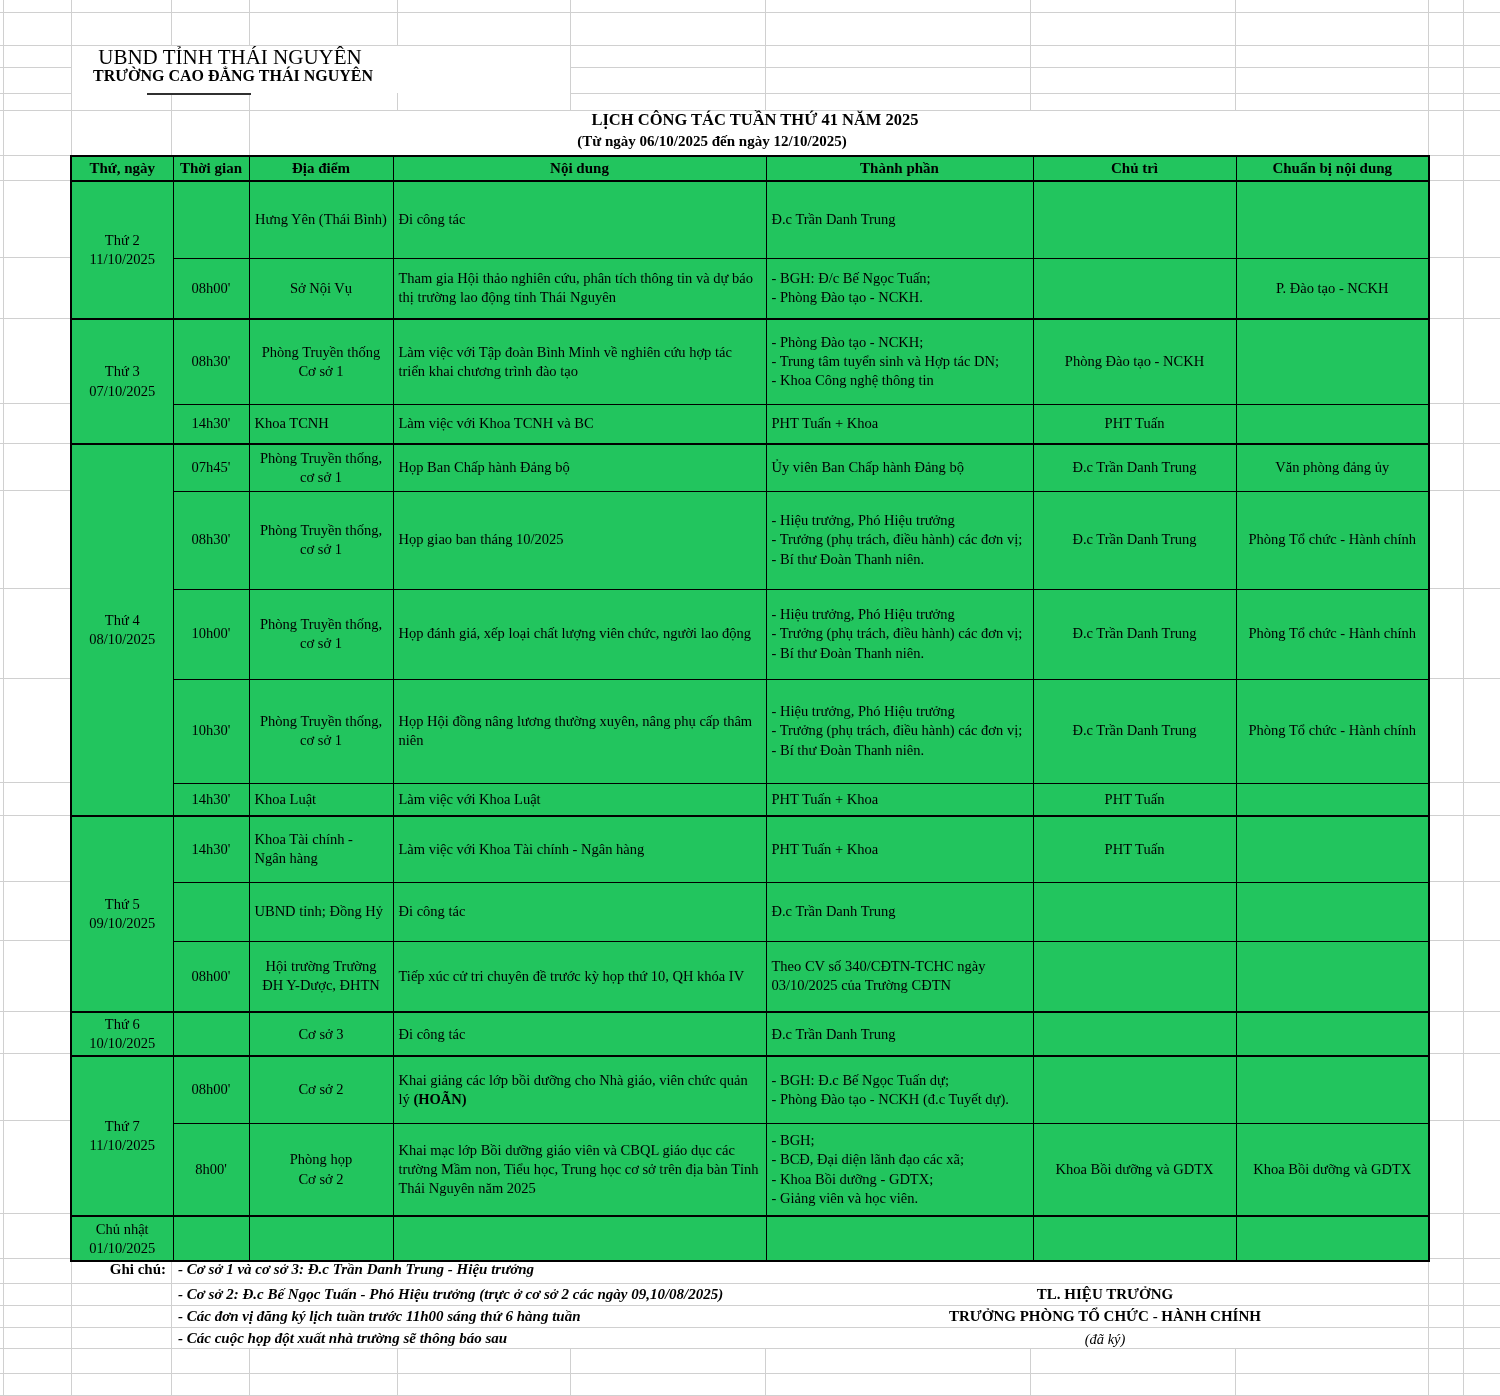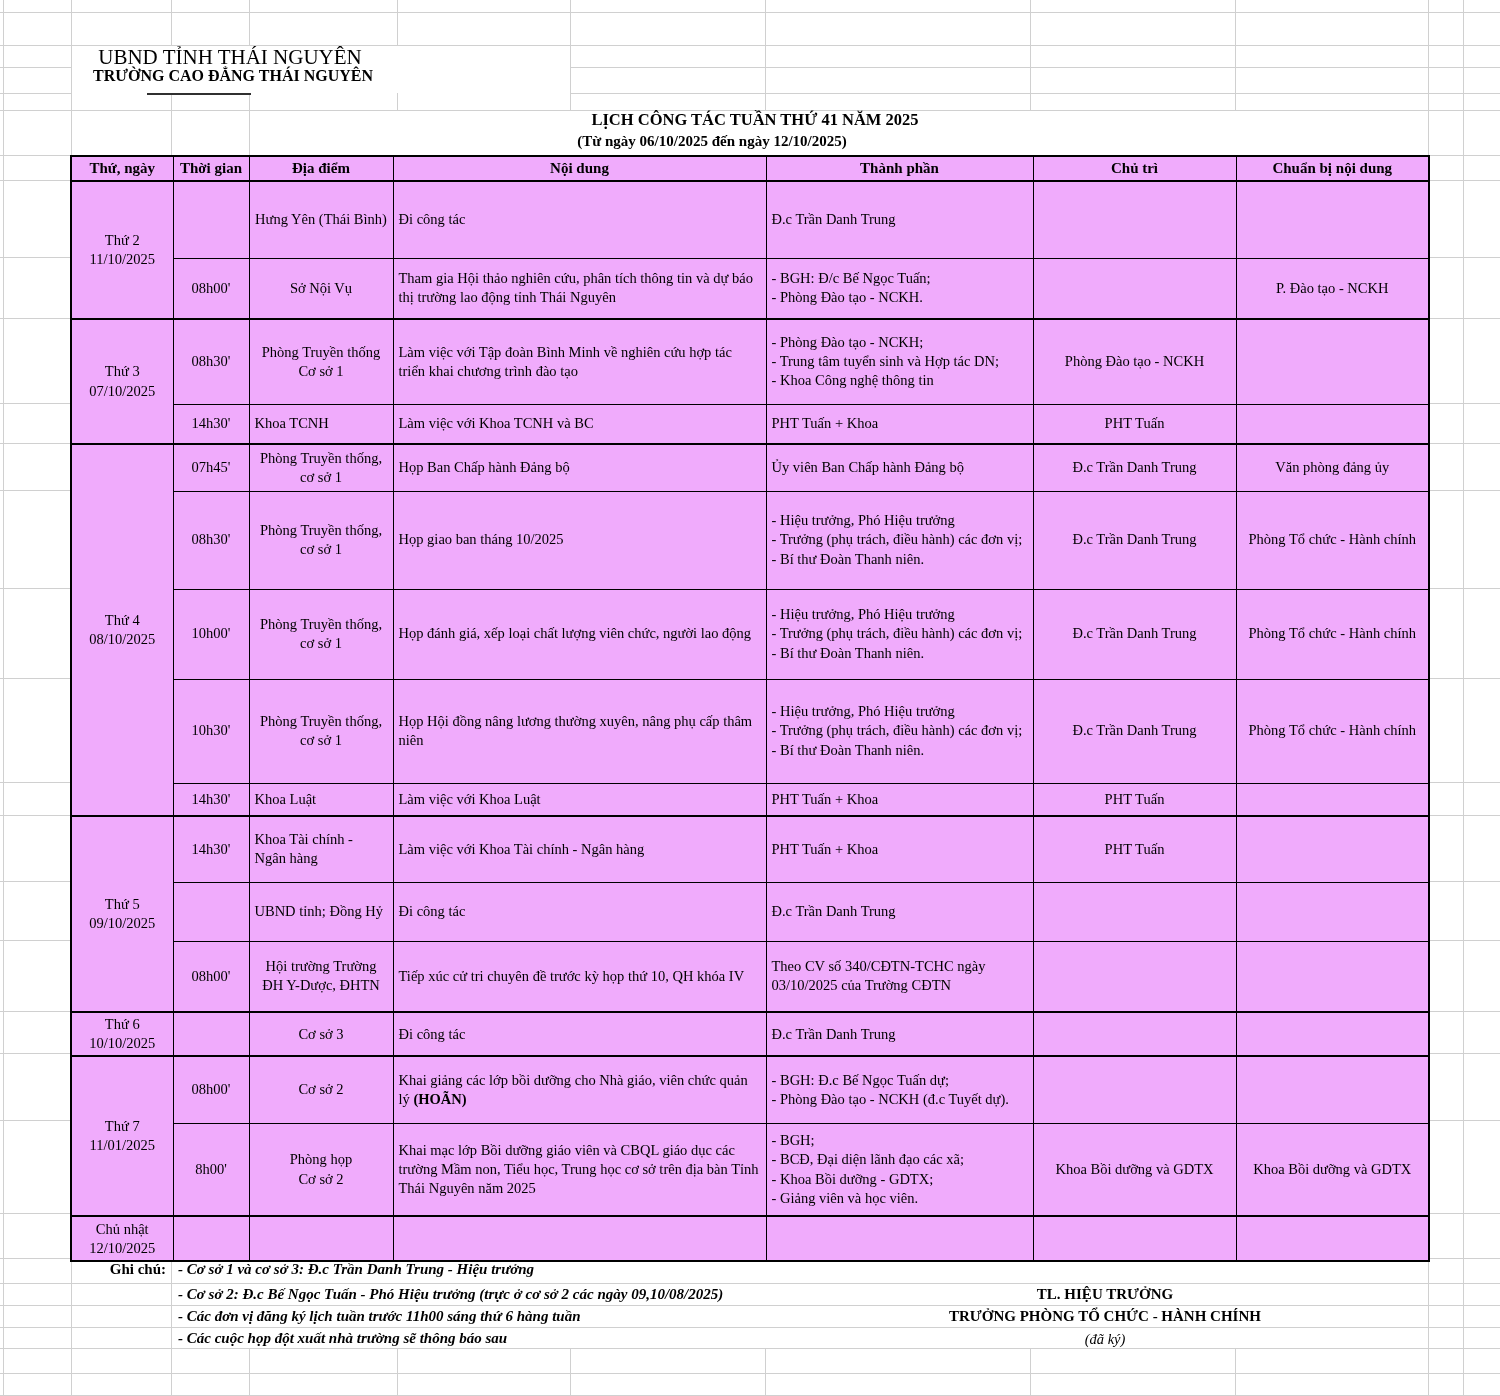--- a/index.html
+++ b/index.html
@@ -7,21 +7,21 @@
   .sheet { position:relative; width:1500px; height:1396px; background:#fff; overflow:hidden; }
   .gl { position:absolute; background:#d0d0d0; }
   .abs { position:absolute; }
 
   .org-top    { left:230px; top:45px;  transform:translateX(-50%); font-size:21px; white-space:nowrap; }
   .org-bottom { left:233px; top:67px;  transform:translateX(-50%); font-size:16px; font-weight:bold; white-space:nowrap; }
   .org-underline { left:147px; top:93px; width:104px; height:2px; background:#303030; }
   .doc-title    { left:755px; top:110px; transform:translateX(-50%); font-size:16.5px; font-weight:bold; white-space:nowrap; }
   .doc-subtitle { left:712px; top:133px; transform:translateX(-50%); font-size:15px; font-weight:bold; white-space:nowrap; }
 
-  table.schedule { position:absolute; left:70px; top:155px; border-collapse:collapse; table-layout:fixed; background:#f0abfc; border:2px solid #000; }
+  table.schedule { position:absolute; left:70px; top:155px; border-collapse:collapse; table-layout:fixed; background:#22c55e; border:2px solid #000; }
   table.schedule th { border:1px solid #000; font-weight:bold; font-size:15px; padding:0 2px; height:23px; text-align:center; }
   table.schedule td { border:1px solid #000; font-size:14.5px; line-height:1.32; padding:2px 5px; vertical-align:middle; overflow:hidden; }
   tr.block-start > td { border-top:2px solid #000; }
   td.day   { text-align:center; white-space:pre-line; }
   td.pre   { white-space:pre-line; }
   .t-center { text-align:center; }
   .t-left   { text-align:left;margin-top:23px; }
   .v-top    { vertical-align:top; }
 
   .notes-label { left:70px; top:1261px; width:96px; text-align:right; font-weight:bold; font-size:15px; }
@@ -256,21 +256,21 @@
 10/10/2025</td>
           <td class="t-center"></td>
           <td class="pre t-center">Cơ sở 3</td>
           <td class="pre t-left">Đi công tác</td>
           <td class="pre t-left">Đ.c Trần Danh Trung</td>
           <td class="t-center"></td>
           <td class="t-center"></td>
         </tr>
         <tr class="block-start" style="height: 67px;">
           <td rowspan="2" class="day">Thứ 7
-11/01/2025</td>
+11/10/2025</td>
           <td class="t-center">08h00'</td>
           <td class="pre t-center">Cơ sở 2</td>
           <td class="pre t-left"><span>Khai giảng các lớp bồi dưỡng cho Nhà giáo, viên chức quản lý </span><b>(HOÃN)</b></td>
           <td class="pre t-left">- BGH: Đ.c Bế Ngọc Tuấn dự;
 - Phòng Đào tạo - NCKH (đ.c Tuyết dự).</td>
           <td class="t-center"></td>
           <td class="t-center"></td>
         </tr>
         <tr style="height: 93px;">
           <td class="t-center">8h00'</td>
@@ -279,21 +279,21 @@
           <td class="pre t-left">Khai mạc lớp Bồi dưỡng giáo viên và CBQL giáo dục các trường Mầm non, Tiểu học, Trung học cơ sở trên địa bàn Tỉnh Thái Nguyên năm 2025</td>
           <td class="pre t-left">- BGH;
 - BCĐ, Đại diện lãnh đạo các xã;
 - Khoa Bồi dưỡng - GDTX;
 - Giảng viên và học viên.</td>
           <td class="t-center">Khoa Bồi dưỡng và GDTX</td>
           <td class="t-center">Khoa Bồi dưỡng và GDTX</td>
         </tr>
         <tr class="block-start" style="height: 45px;">
           <td rowspan="1" class="day">Chủ nhật
-12/10/2025</td>
+01/10/2025</td>
           <td class="t-center"></td>
           <td class="pre t-center"></td>
           <td class="pre t-left"></td>
           <td class="pre t-left"></td>
           <td class="t-center"></td>
           <td class="t-center"></td>
         </tr>
       </tbody>
     </table>
 

